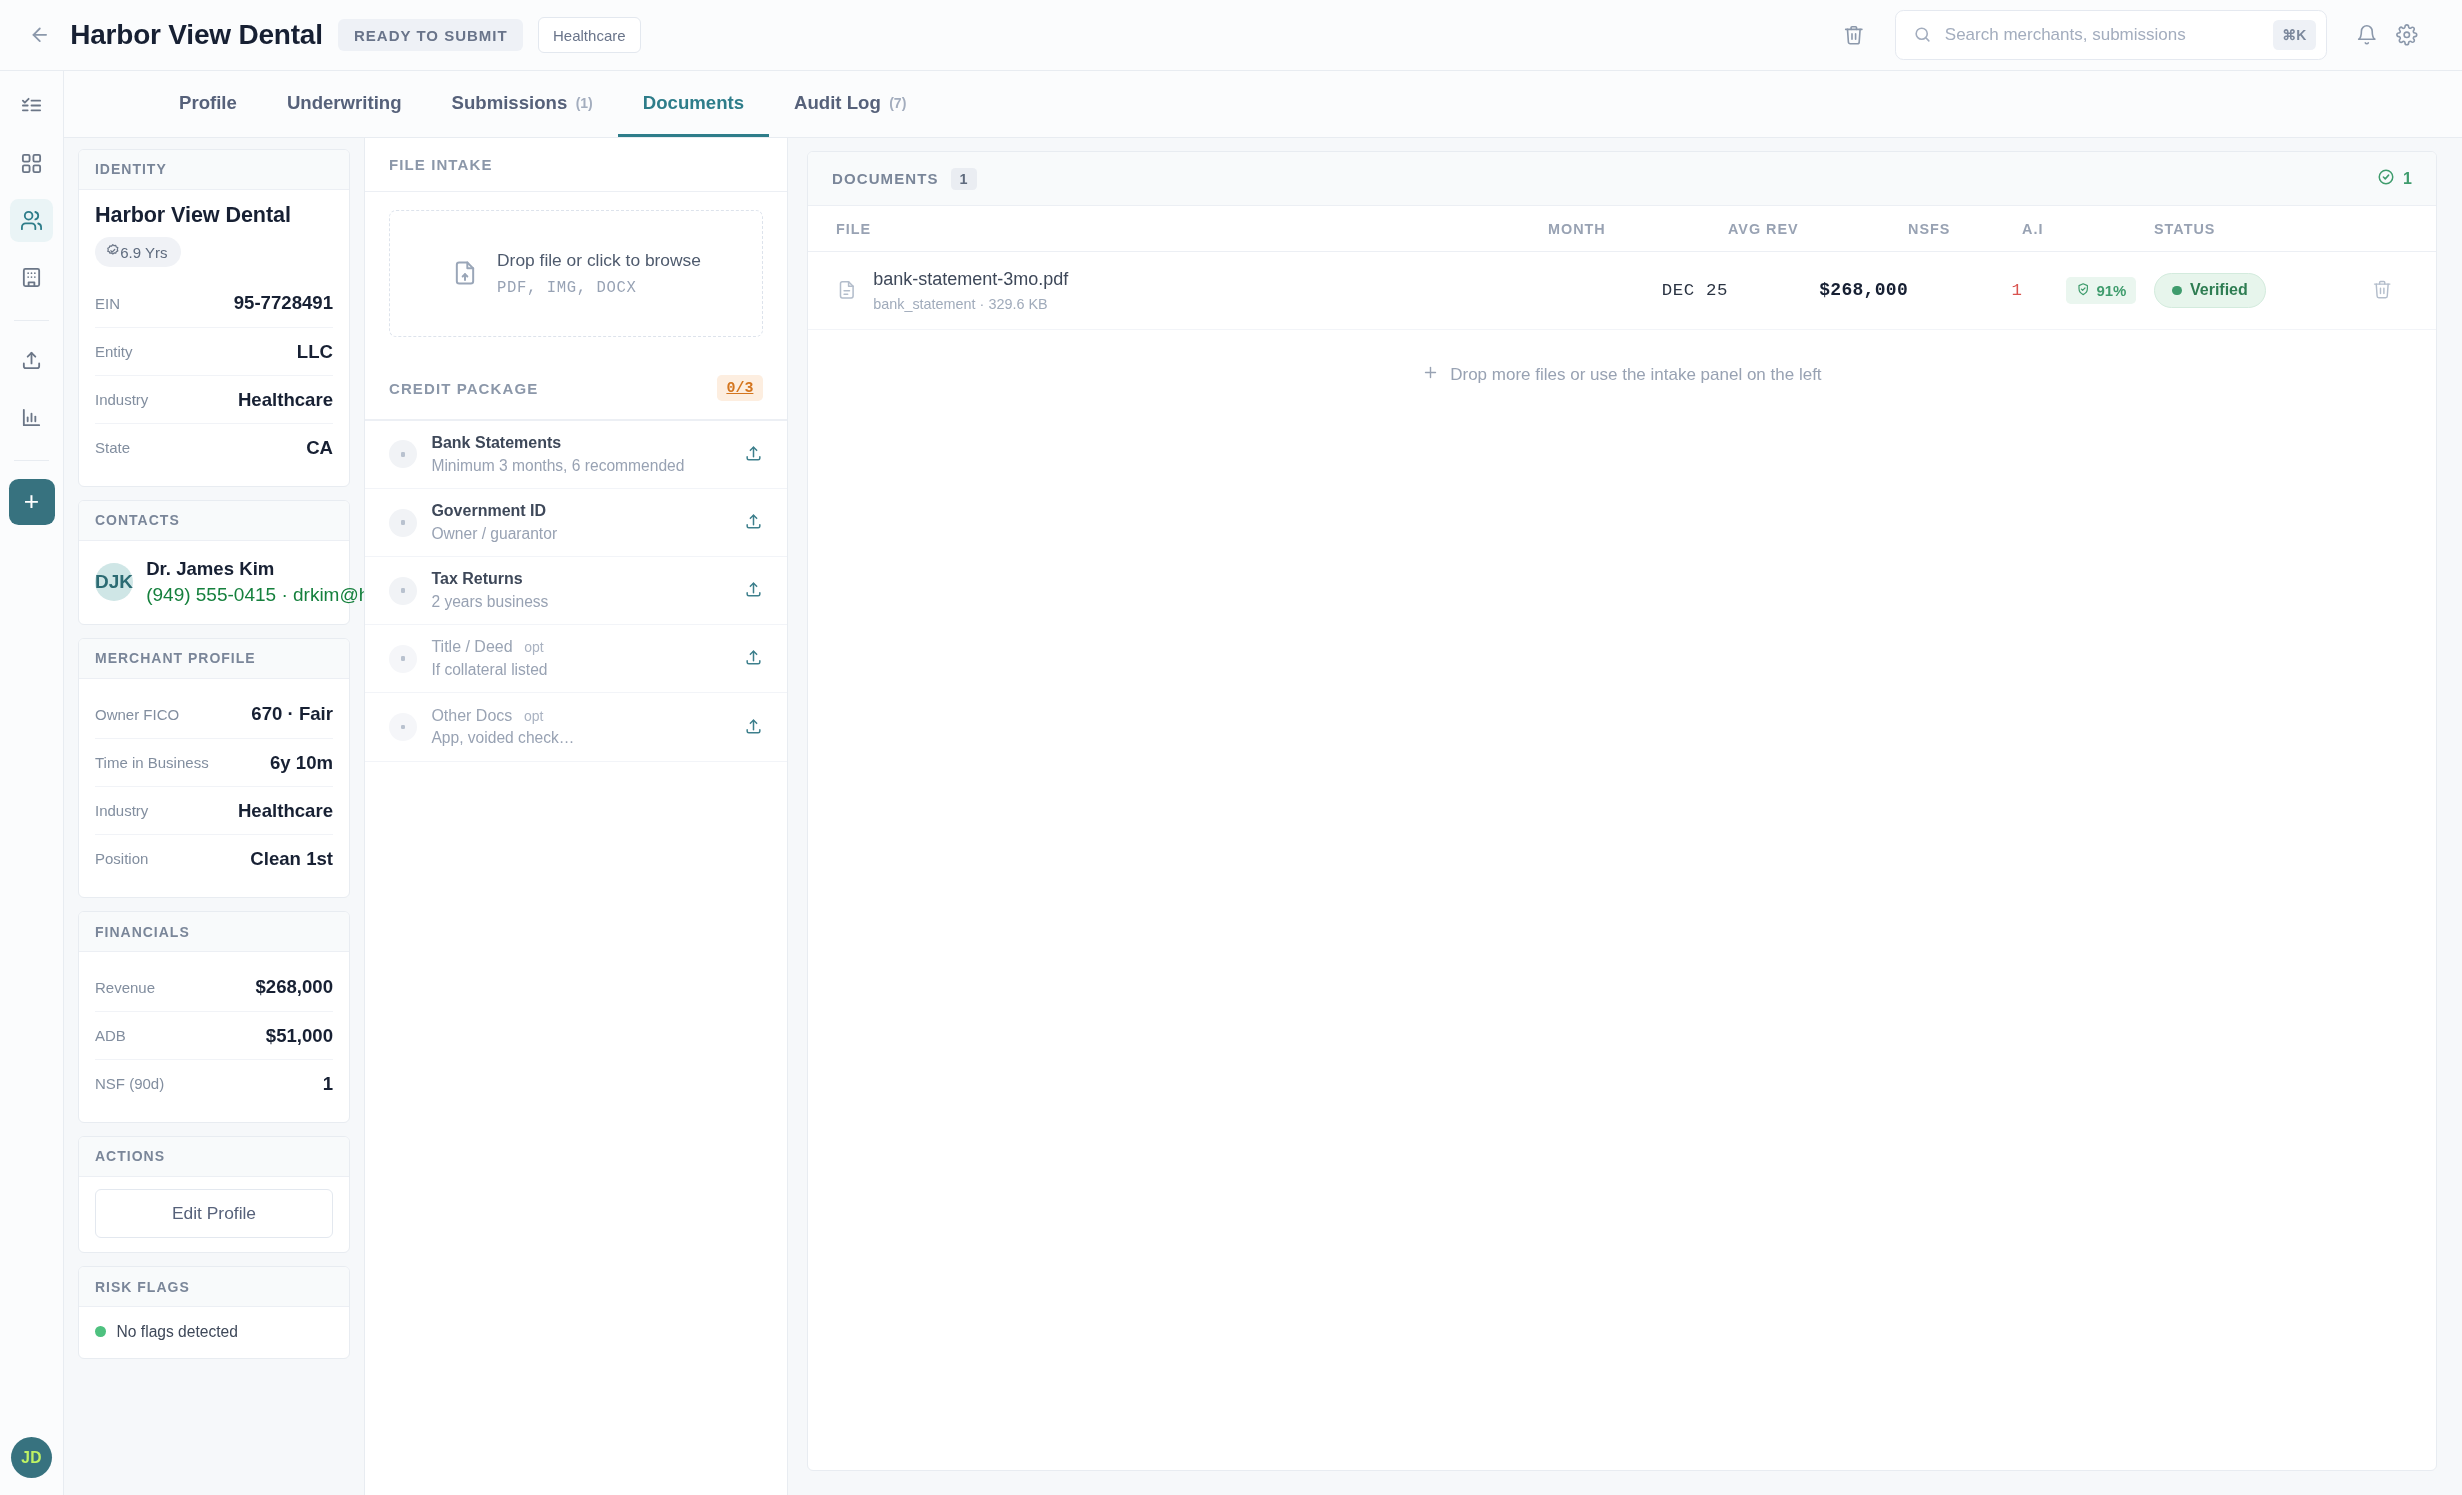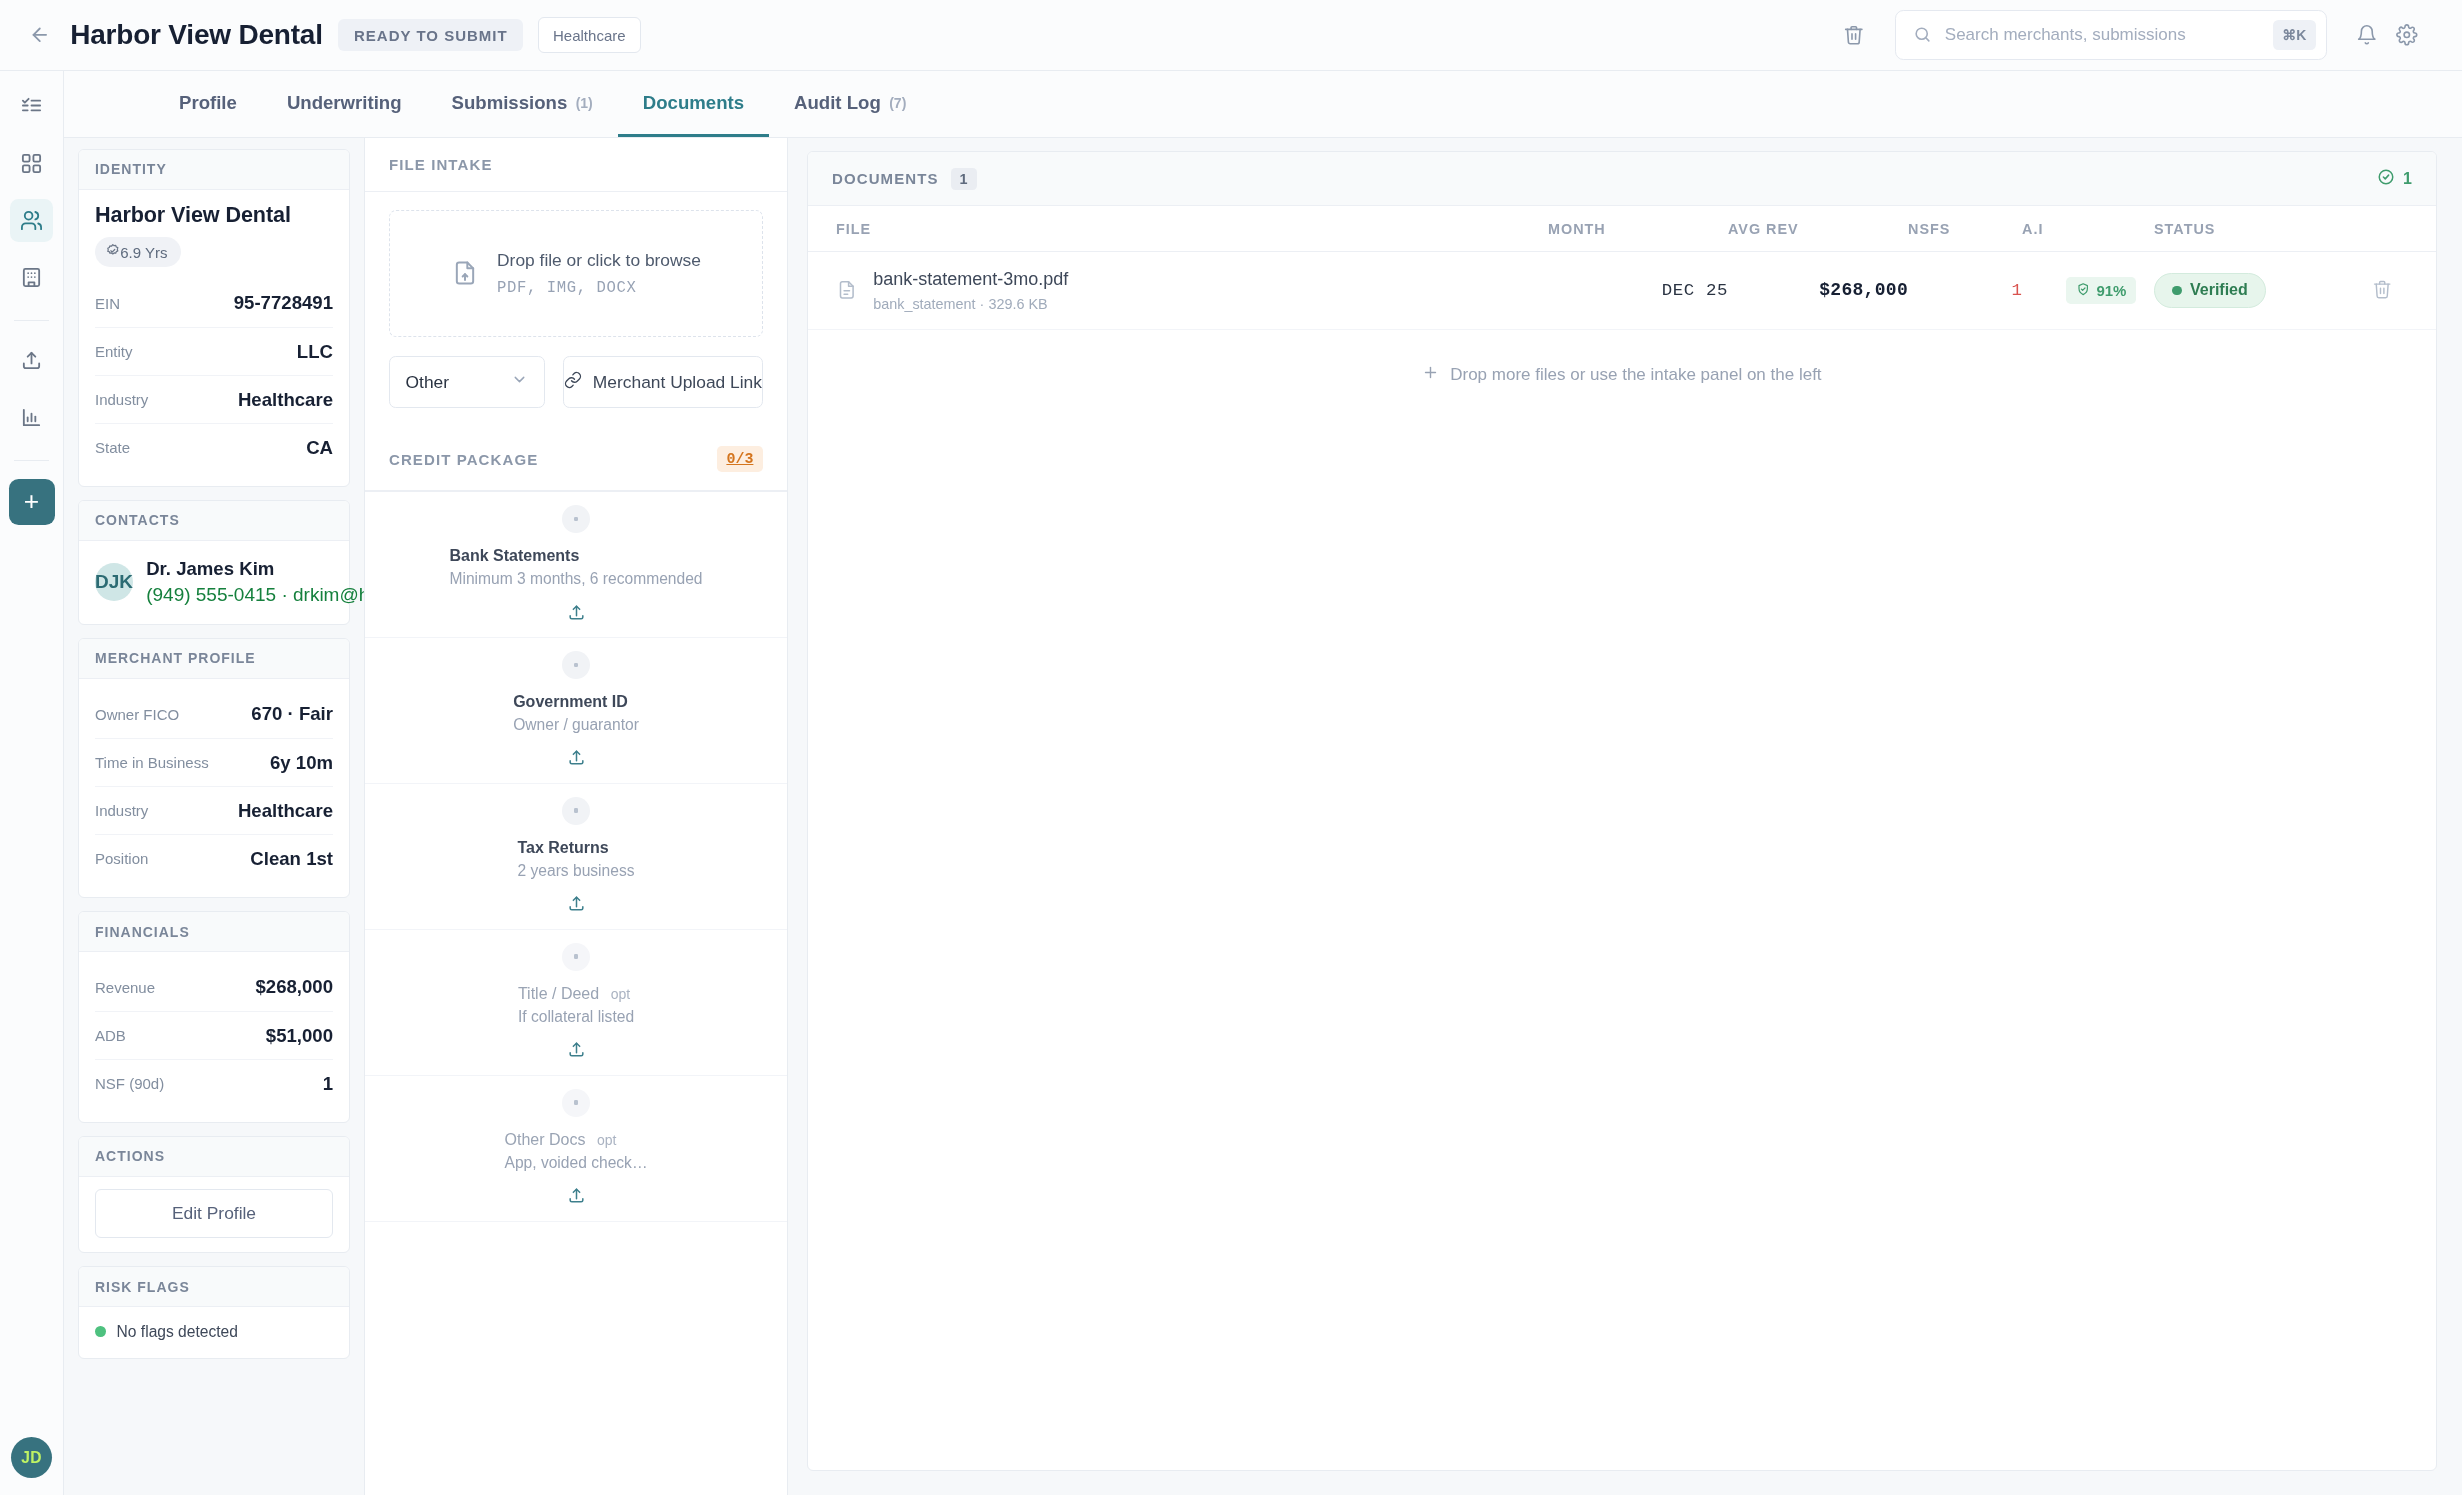--- a/index.html
+++ b/index.html
@@ -193,21 +193,21 @@
   }
   .link-btn {
     flex: 1 1 auto; height: 52px; border: 1.2px solid #e3e8ef; border-radius: 6.6px;
     background: #ffffff; display: flex; align-items: center; justify-content: center; gap: 10.8px;
     font-size: 17.4px; color: #3e4859;
   }
 
   .pkg-list { border-top: 1.2px solid #eceff4; }
   .pkg-row {
     display: flex; align-items: center; gap: 14.4px;
-    padding: 13.2px 24px; border-bottom: 1.2px solid #f2f4f8; flex-direction: column;
+    padding: 13.2px 24px; border-bottom: 1.2px solid #f2f4f8;
   }
   .pkg-bullet {
     width: 28px; height: 28px; border-radius: 50%; background: #f1f3f6; flex: 0 0 auto;
     display: flex; align-items: center; justify-content: center;
   }
   .pkg-bullet i { width: 4.8px; height: 4.8px; background: #b9c2cf; border-radius: 1.2px; display: block; }
   .pkg-txt { flex: 1 1 auto; min-width: 0; }
   .pkg-title { font-size: 16px; font-weight: 600; color: #3e4859; }
   .pkg-title .opt { font-size: 14px; font-weight: 400; color: #aab3c2; margin-left: 7.2px; }
   .pkg-sub { font-size: 15.6px; color: #98a2b3; margin-top: 4.8px; white-space: nowrap; overflow: hidden; text-overflow: ellipsis; }
@@ -530,39 +530,20 @@
                 <svg width="28" height="28" viewBox="0 0 24 24" fill="none" stroke="currentColor" stroke-width="1.7" stroke-linecap="round" stroke-linejoin="round">
                     <path d="M14 3H7a2 2 0 0 0-2 2v14a2 2 0 0 0 2 2h10a2 2 0 0 0 2-2V8z"></path>
                     <polyline points="14 3 14 8 19 8"></polyline>
                     <polyline points="10 15 12 13 14 15"></polyline>
                     <line x1="12" y1="13" x2="12" y2="18"></line>
                   </svg>
               </span>
               <div>
                 <div class="dz-title">Drop file or click to browse</div>
                 <div class="dz-sub">PDF, IMG, DOCX</div>
-              </div>
-            </div>
-            <div class="intake-actions">
-              <div class="select-box">
-                <span>Other</span>
-                <span>
-                  <svg width="17" height="17" viewBox="0 0 24 24" fill="none" stroke="#9aa6b8" stroke-width="2" stroke-linecap="round" stroke-linejoin="round">
-                      <polyline points="6 9 12 15 18 9"></polyline>
-                    </svg>
-                </span>
-              </div>
-              <div class="link-btn">
-                <span>
-                  <svg width="18" height="18" viewBox="0 0 24 24" fill="none" stroke="currentColor" stroke-width="1.8" stroke-linecap="round" stroke-linejoin="round">
-                      <path d="M10 13a5 5 0 0 0 7.54.54l3-3a5 5 0 0 0-7.07-7.07l-1.72 1.71"></path>
-                      <path d="M14 11a5 5 0 0 0-7.54-.54l-3 3a5 5 0 0 0 7.07 7.07l1.71-1.71"></path>
-                    </svg>
-                </span>
-                <span>Merchant Upload Link</span>
               </div>
             </div>
           </div>
 
           <div class="panel-head">
             <span>CREDIT PACKAGE</span>
             <span class="pkg-count">0/3</span>
           </div>
 
           <div class="pkg-list">

